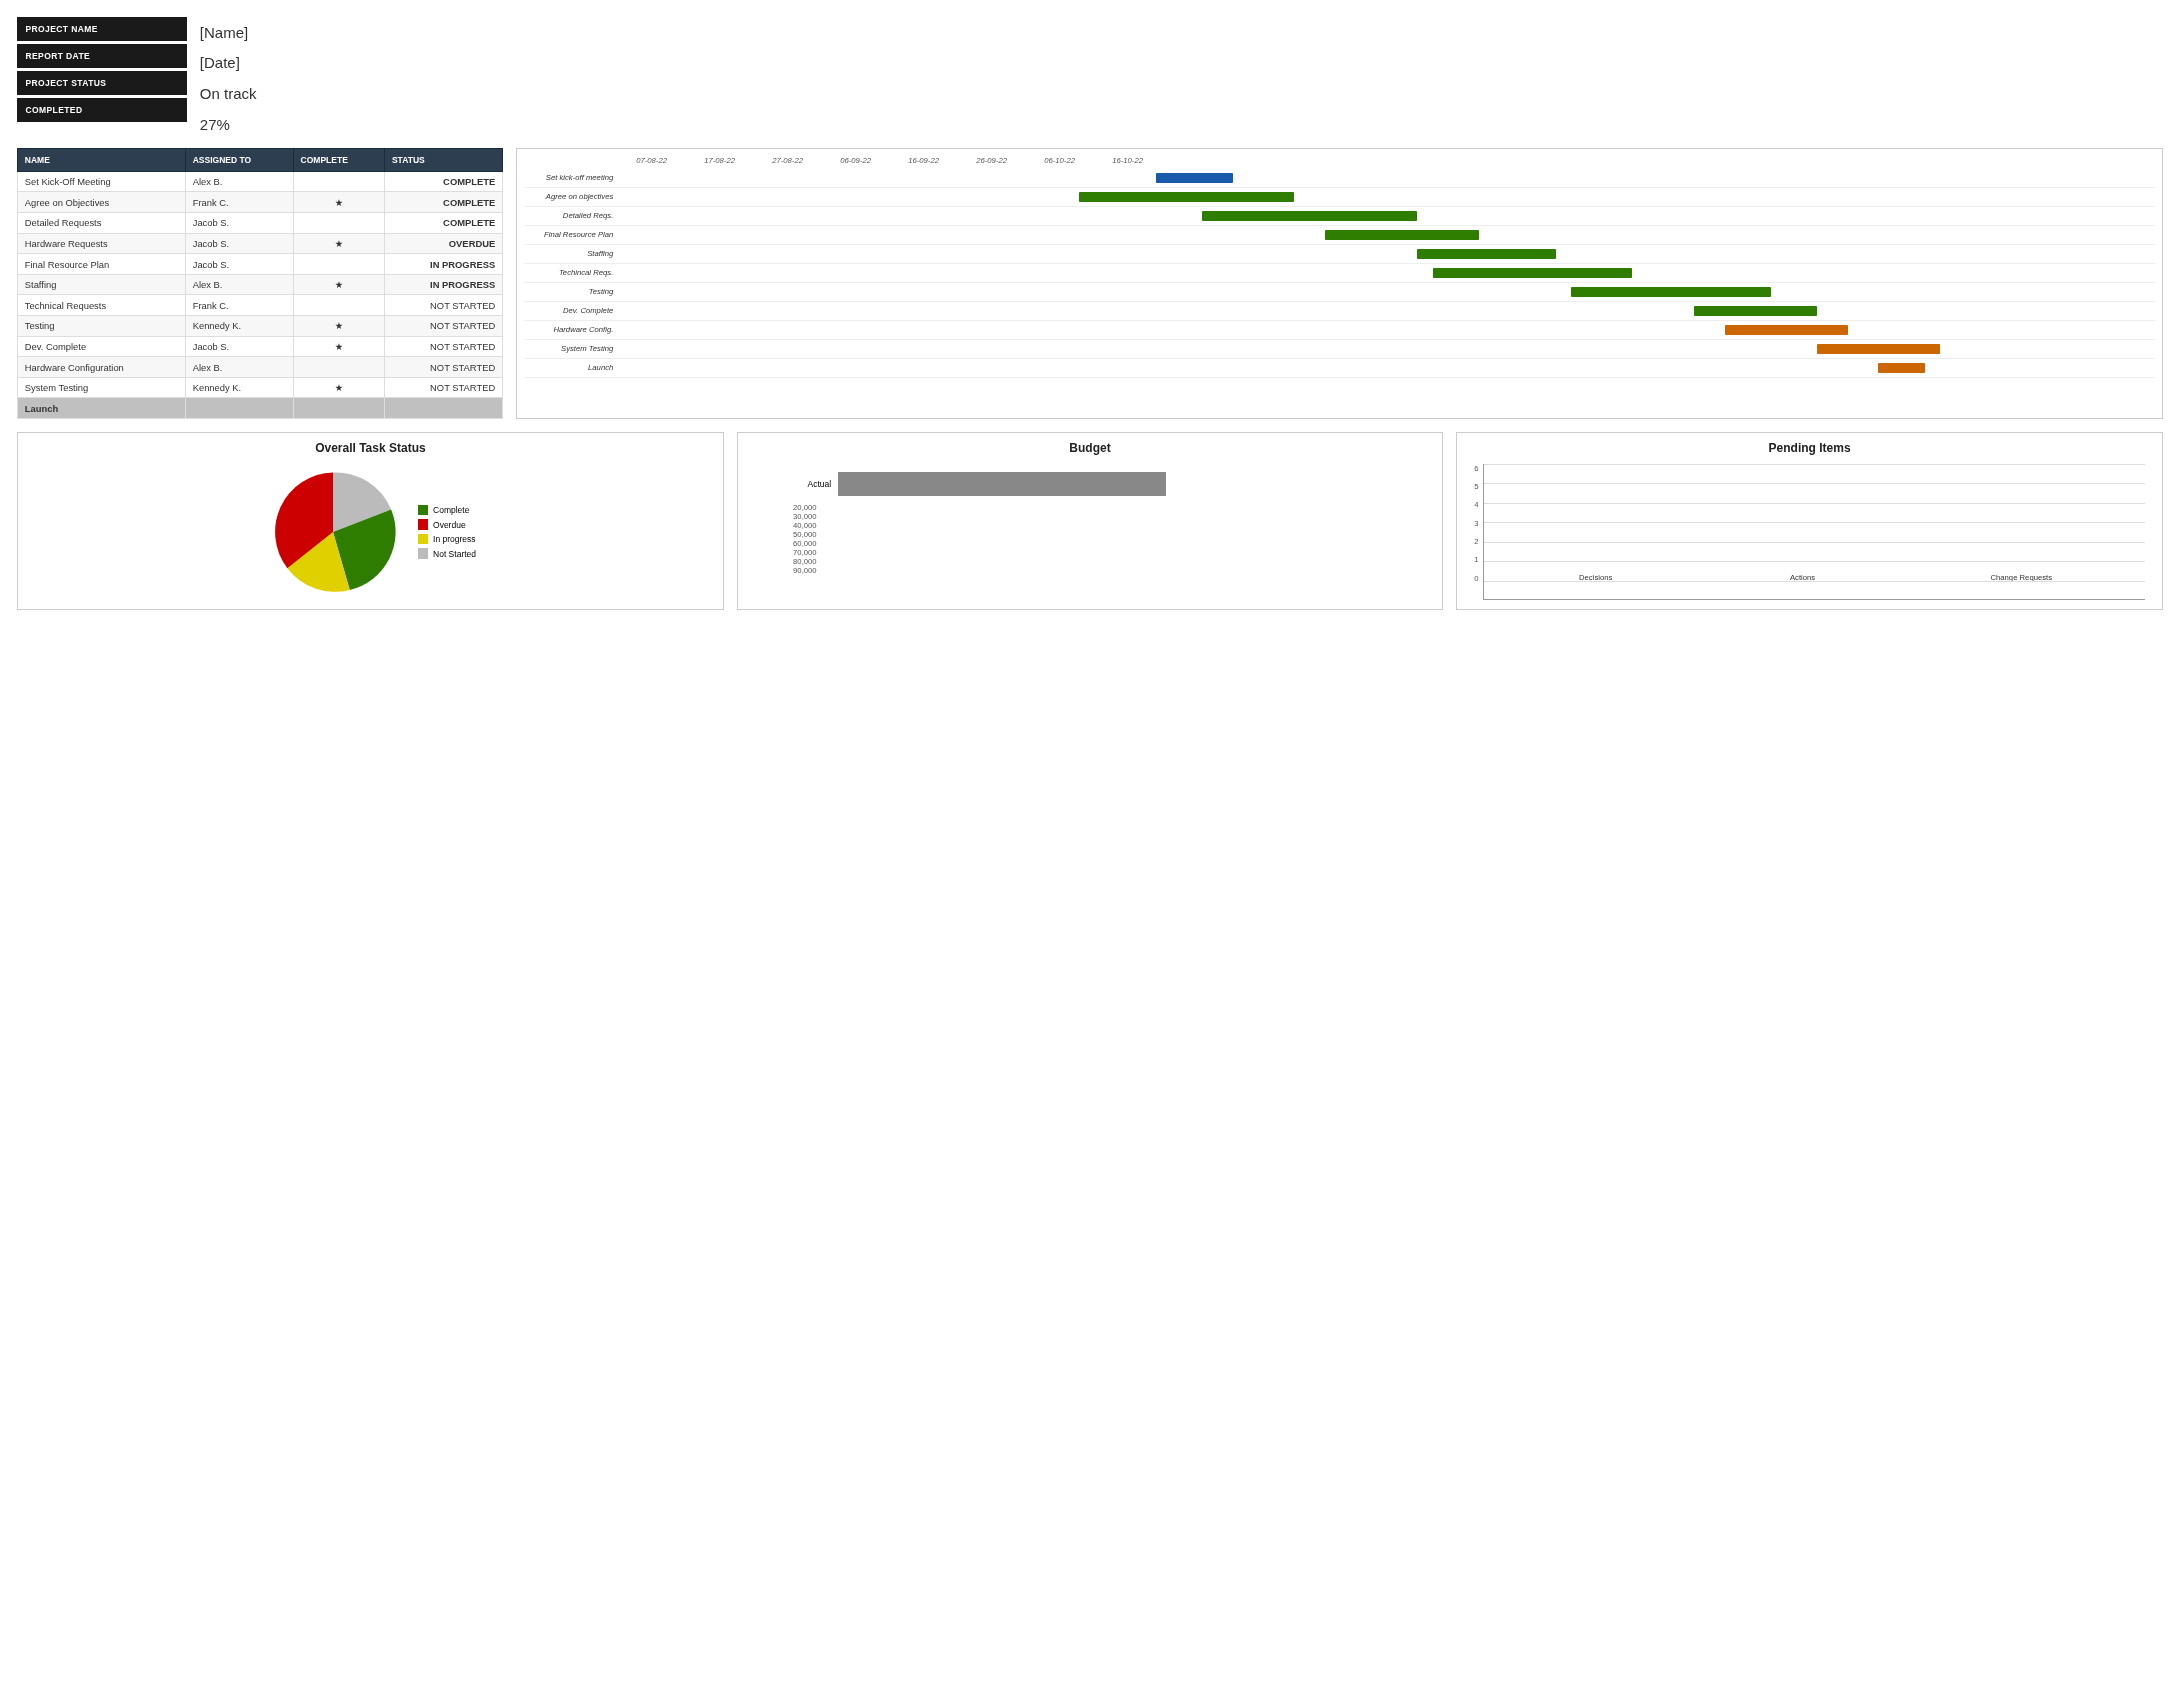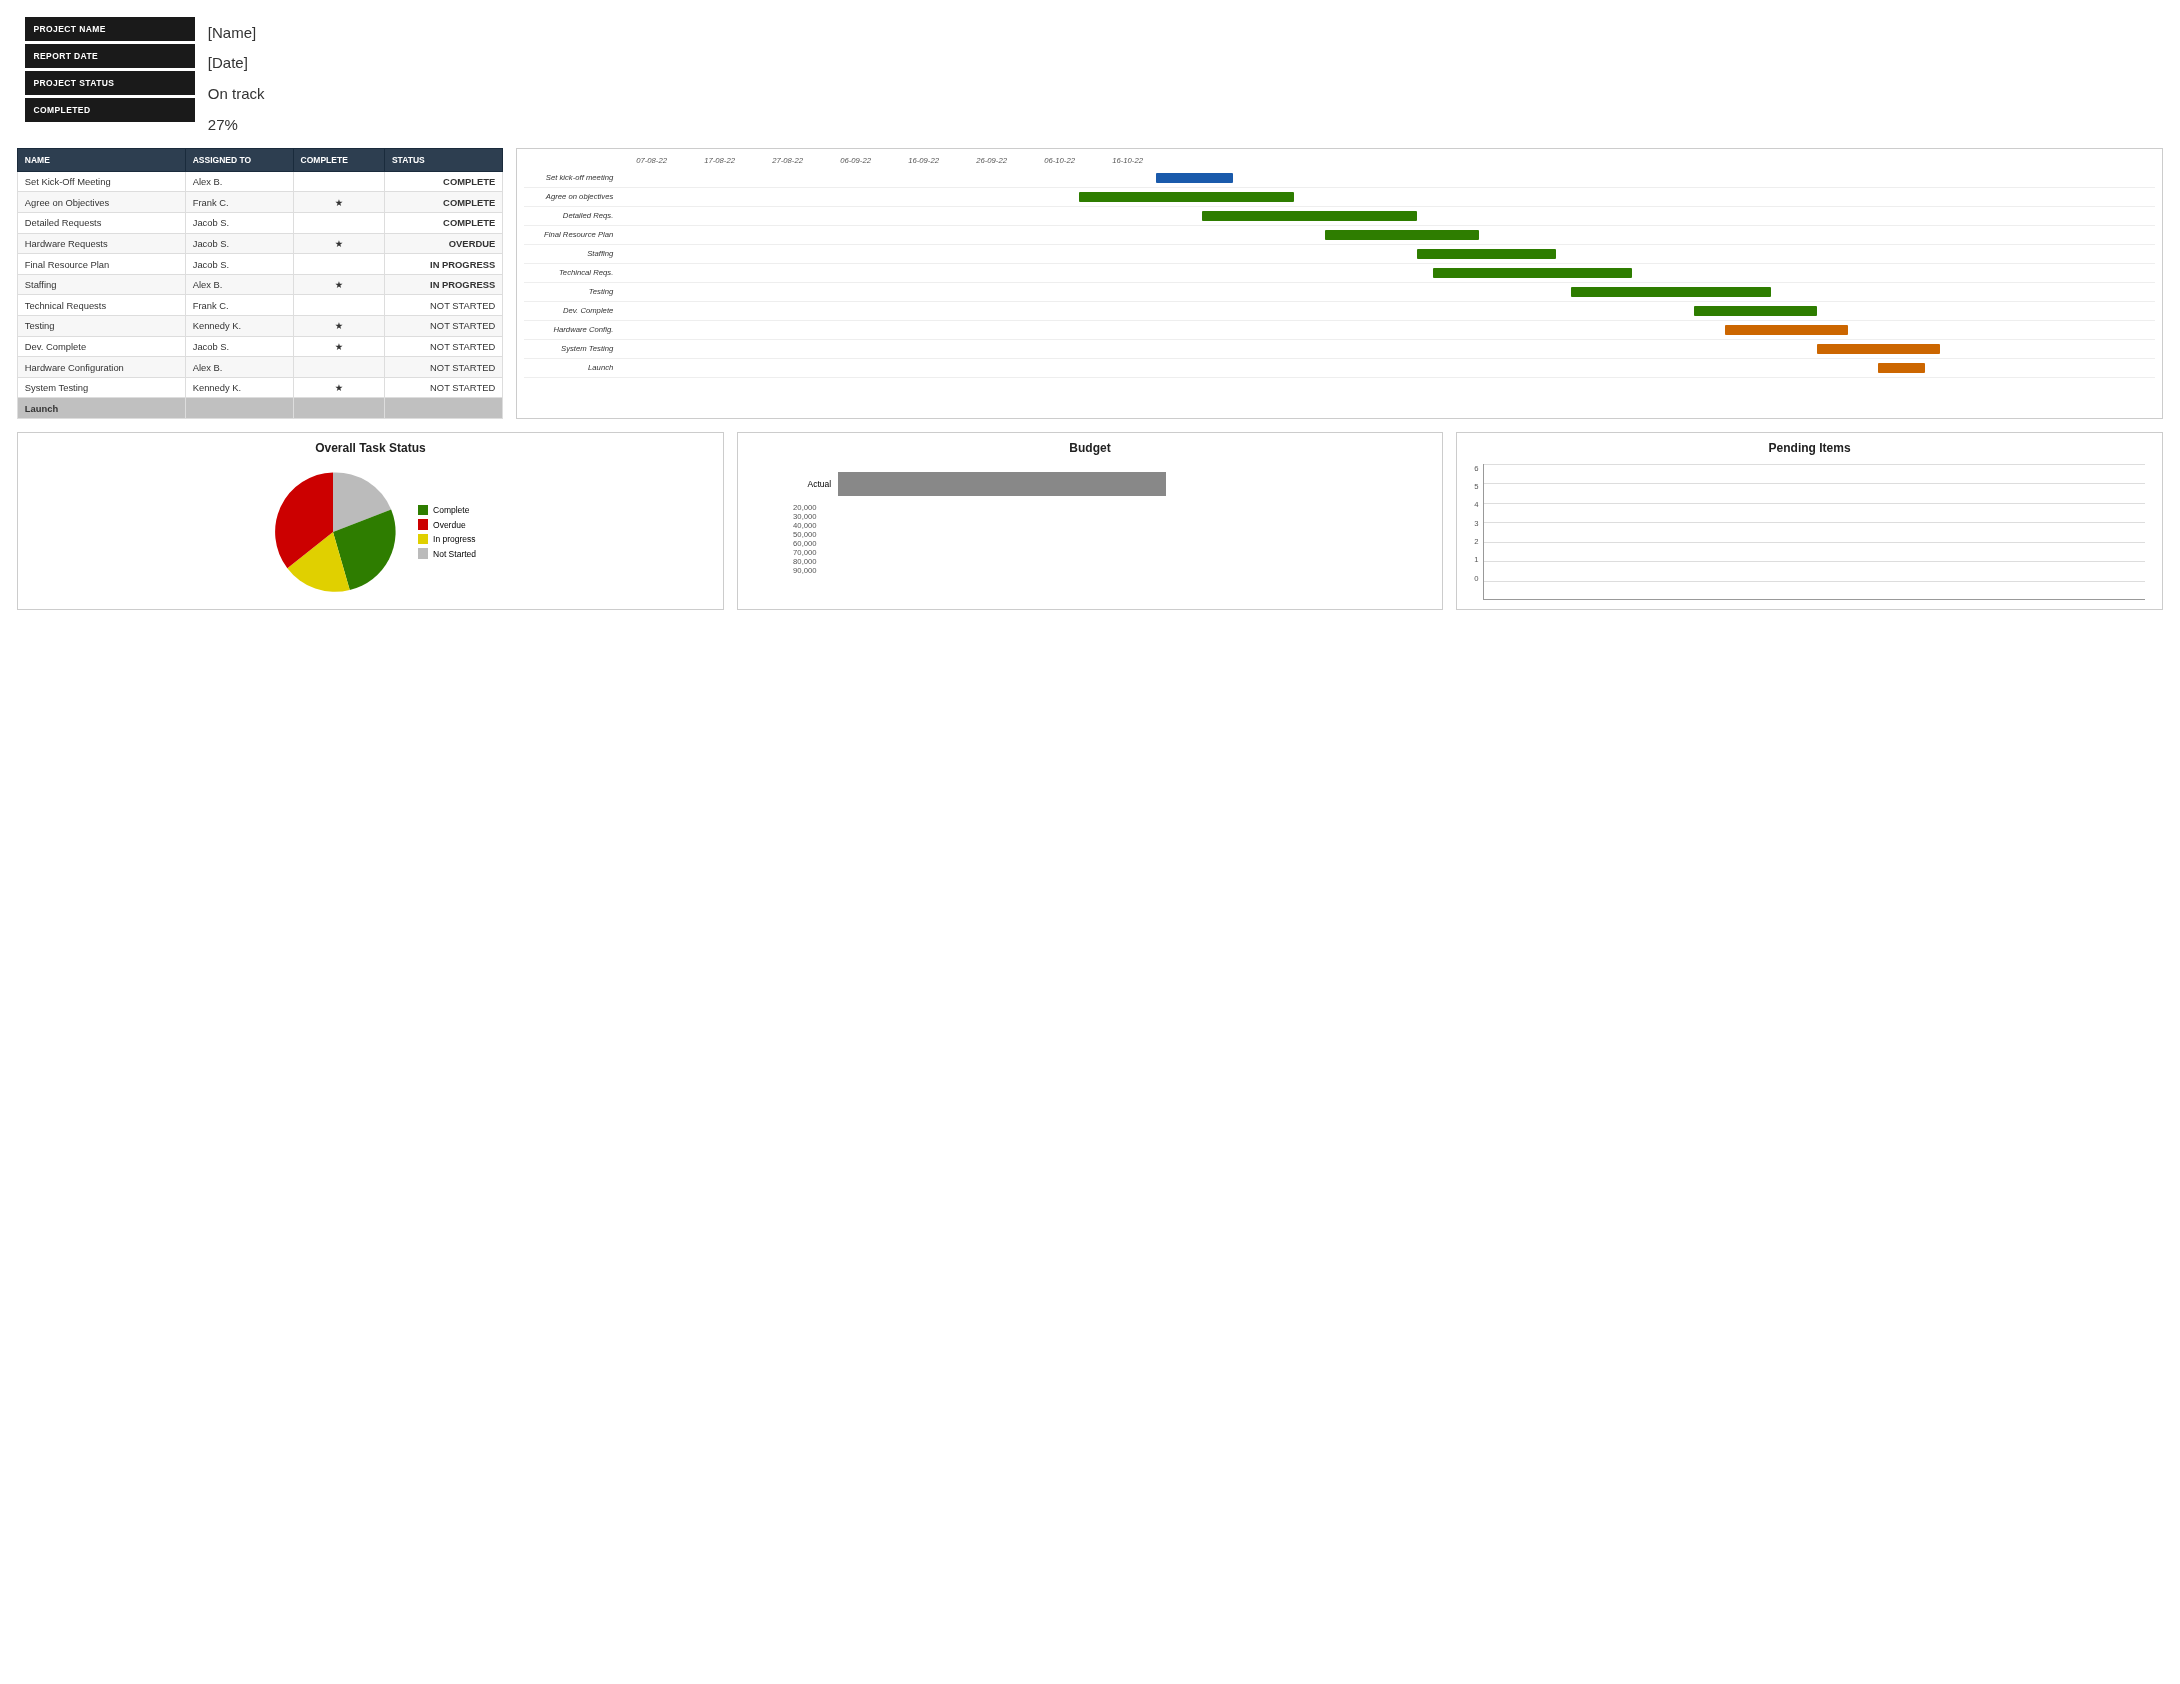--- a/index.html
+++ b/index.html
@@ -10,21 +10,20 @@
       font-size: 9.4px;
     }
     .top-section {
       display: flex;
       gap: 0;
       margin-bottom: 8.5px;
     }
     .info-table {
       width: 170px;
       min-width: 170px;
-      margin-left: 8px;
     }
     .info-table .info-row {
       display: flex;
       margin-bottom: 3.4px;
     }
     .info-label {
       background: #1a1a1a;
       color: #fff;
       font-weight: bold;
       font-size: 8.5px;
@@ -496,19 +495,33 @@
           <div id="pending-gridlines" style="position:absolute;top:0;left:0;right:0;bottom:17px;display:flex;flex-direction:column-reverse;justify-content:space-between;">
               <div class="pending-gridline"></div>
               <div class="pending-gridline"></div>
               <div class="pending-gridline"></div>
               <div class="pending-gridline"></div>
               <div class="pending-gridline"></div>
               <div class="pending-gridline"></div>
               <div class="pending-gridline"></div>
             </div>
 
+          <div id="pending-bars" style="display:flex;align-items:flex-end;justify-content:space-around;height:calc(100% - 17px);padding: 0 8.5px;">
+              <div style="display: flex; flex-direction: column; align-items: center;">
+    <div style="width:38px;height:83.33333333333334%;background:#4472c4;"></div>
+    <div style="font-size:7.7px;color:#333;margin-top:3.4px;text-align:center;">Decisions</div>
+  </div>
+              <div style="display: flex; flex-direction: column; align-items: center;">
+    <div style="width:38px;height:33.33333333333333%;background:#70ad47;"></div>
+    <div style="font-size:7.7px;color:#333;margin-top:3.4px;text-align:center;">Actions</div>
+  </div>
+              <div style="display: flex; flex-direction: column; align-items: center;">
+    <div style="width:38px;height:66.66666666666666%;background:#a5a5a5;"></div>
+    <div style="font-size:7.7px;color:#333;margin-top:3.4px;text-align:center;">Change Requests</div>
+  </div>
+            </div>
         </div>
       </div>
     </div>
   </div>
 
 </div>
 
 
 </body></html>

